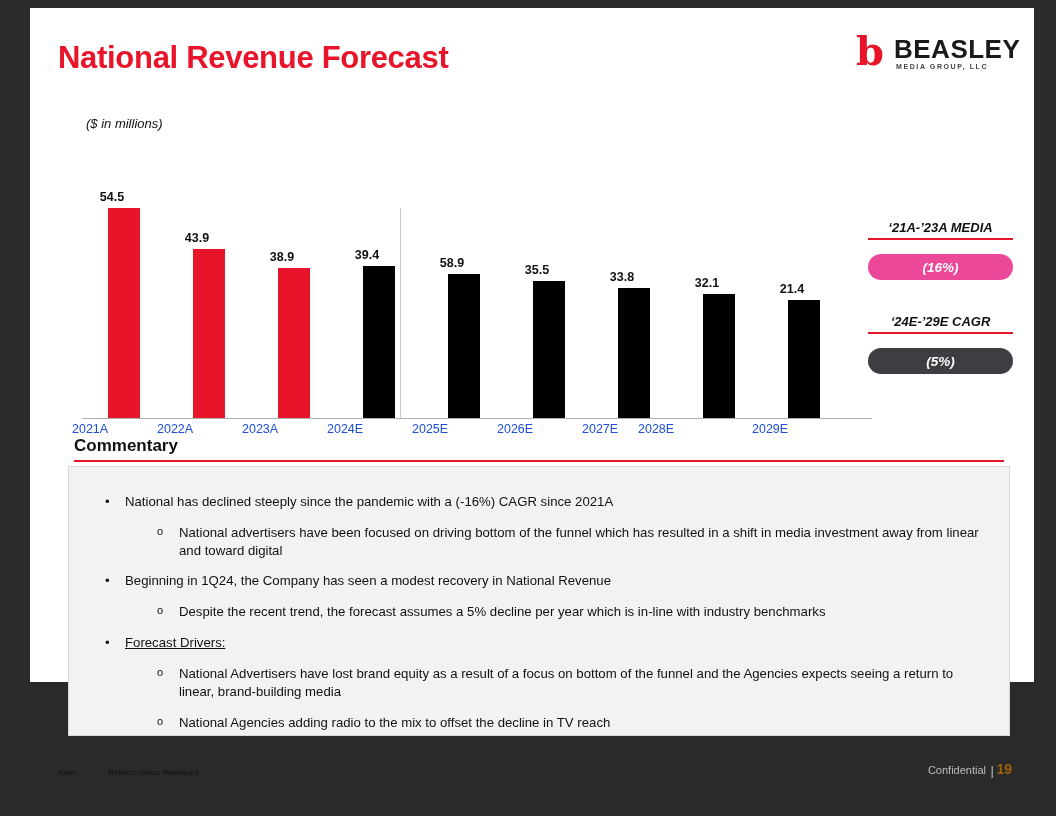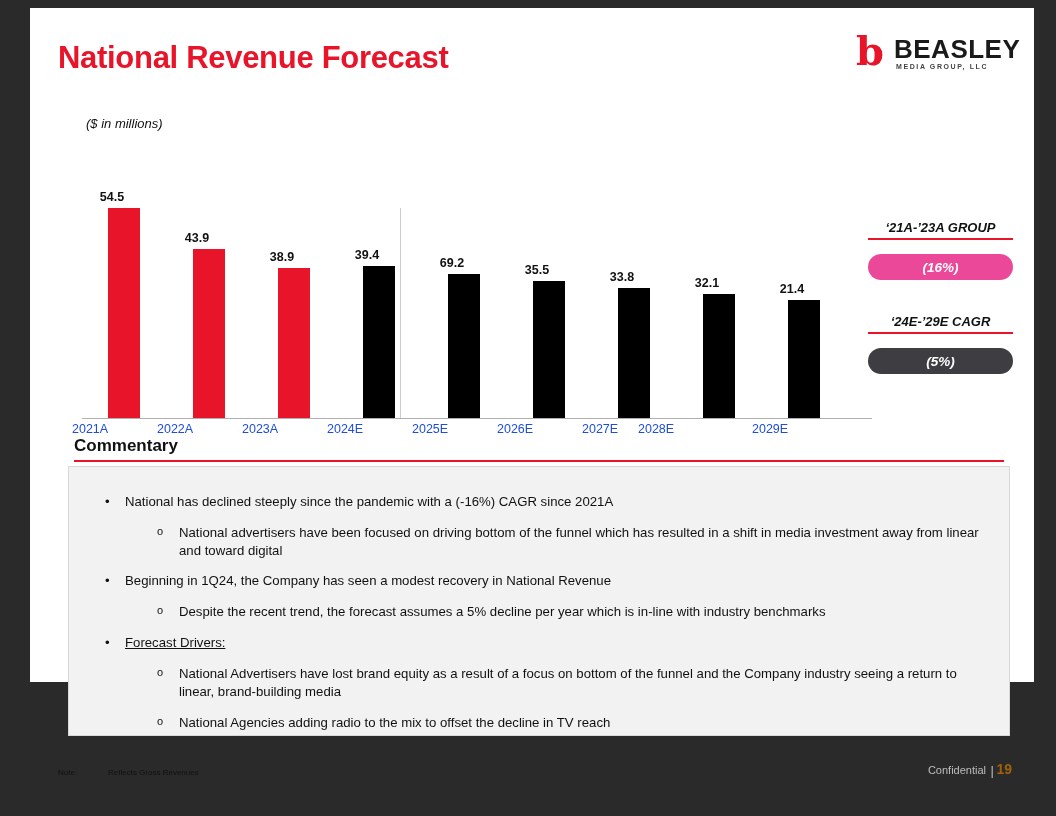--- a/index.html
+++ b/index.html
@@ -284,21 +284,21 @@
     </div>
     <div class="bar-col" style="left:172px;">
       <div class="bar-val">38.9</div>
       <div class="bar" style="height:150px;"></div>
     </div>
     <div class="bar-col" style="left:257px;">
       <div class="bar-val">39.4</div>
       <div class="bar dark" style="height:152px;"></div>
     </div>
     <div class="bar-col" style="left:342px;">
-      <div class="bar-val">69.2</div>
+      <div class="bar-val">58.9</div>
       <div class="bar dark" style="height:144px;"></div>
     </div>
     <div class="bar-col" style="left:427px;">
       <div class="bar-val">35.5</div>
       <div class="bar dark" style="height:137px;"></div>
     </div>
     <div class="bar-col" style="left:512px;">
       <div class="bar-val">33.8</div>
       <div class="bar dark" style="height:130px;"></div>
     </div>
@@ -321,21 +321,21 @@
     <div class="xlabel" style="left:160px;">2023A</div>
     <div class="xlabel" style="left:245px;">2024E</div>
     <div class="xlabel" style="left:330px;">2025E</div>
     <div class="xlabel" style="left:415px;">2026E</div>
     <div class="xlabel" style="left:500px;">2027E</div>
     <div class="xlabel" style="left:556px;">2028E</div>
     <div class="xlabel" style="left:670px;">2029E</div>
   </div>
 
   <div class="cagr-block" style="left:838px; top:212px;">
-    <div class="cagr-title">‘21A-’23A GROUP</div>
+    <div class="cagr-title">‘21A-’23A MEDIA</div>
     <div class="cagr-rule"></div>
     <div class="cagr-pill red">(16%)</div>
   </div>
 
   <div class="cagr-block" style="left:838px; top:306px;">
     <div class="cagr-title">‘24E-’29E CAGR</div>
     <div class="cagr-rule"></div>
     <div class="cagr-pill dark">(5%)</div>
   </div>
 
@@ -359,21 +359,21 @@
       <div class="b2">
         <span class="dot">o</span>
         <span>Despite the recent trend, the forecast assumes a 5% decline per year which is in-line with industry benchmarks</span>
       </div>
       <div class="b1">
         <span class="dot">•</span>
         <span class="underline">Forecast Drivers:</span>
       </div>
       <div class="b2">
         <span class="dot">o</span>
-        <span>National Advertisers have lost brand equity as a result of a focus on bottom of the funnel and the Company industry seeing a return to linear, brand-building media</span>
+        <span>National Advertisers have lost brand equity as a result of a focus on bottom of the funnel and the Agencies expects seeing a return to linear, brand-building media</span>
       </div>
       <div class="b2">
         <span class="dot">o</span>
         <span>National Agencies adding radio to the mix to offset the decline in TV reach</span>
       </div>
     </div>
   </div>
 
   <div id="note-label">Note:</div>
   <div id="note-text">Reflects Gross Revenues</div>

